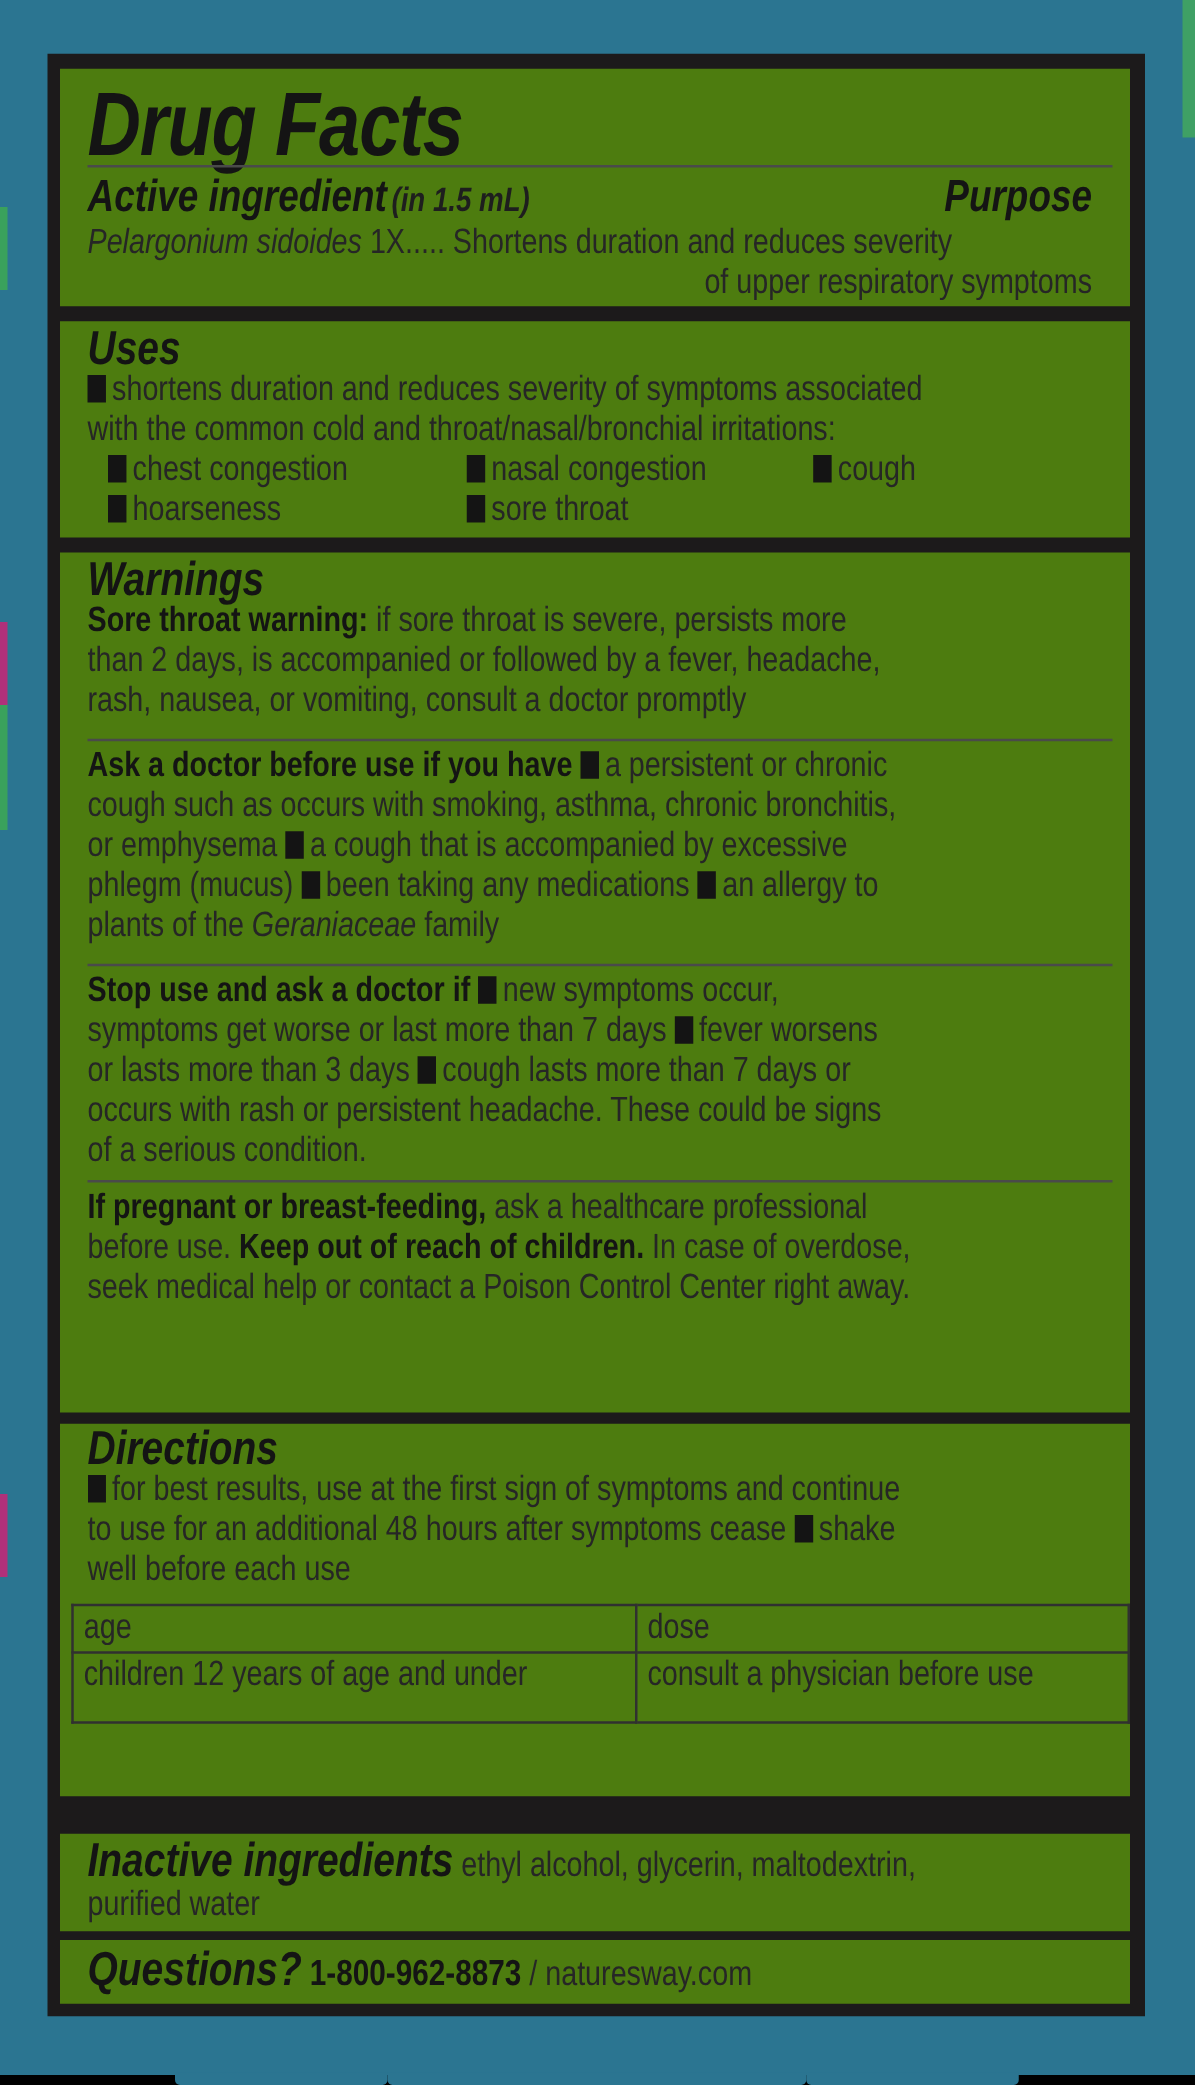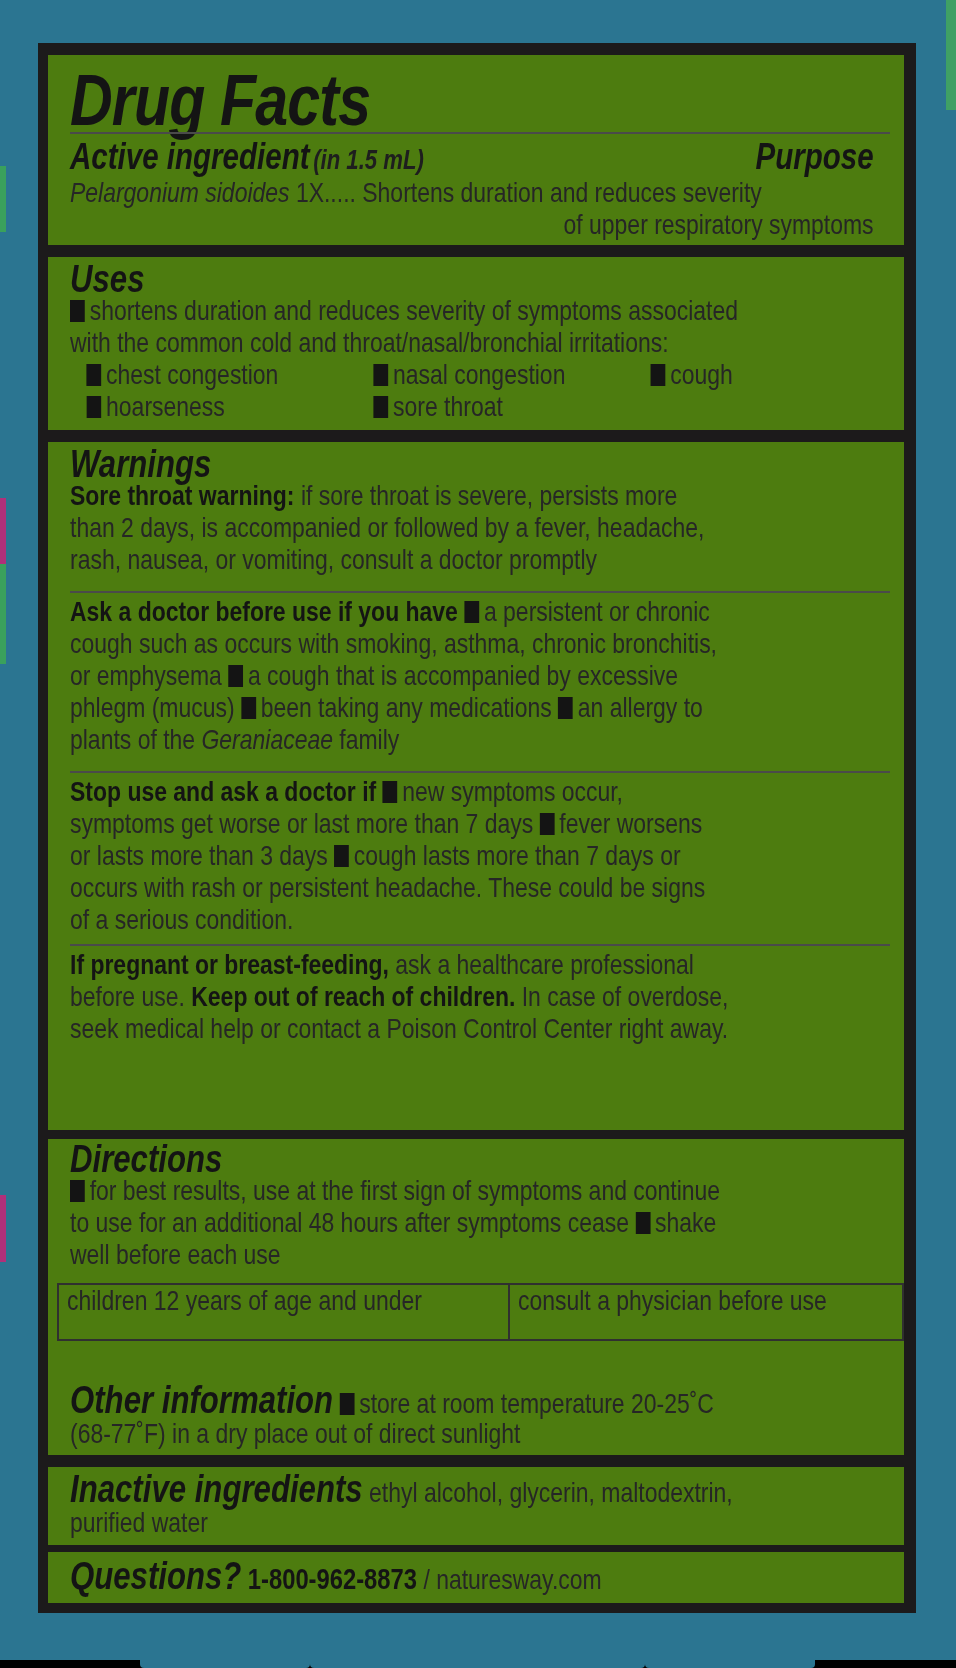--- a/index.html
+++ b/index.html
@@ -102,38 +102,40 @@
 
   <div class="panel" style="top:1056px;height:298px;margin-top:40px;">
     <div class="inner">
       <div class="row h-sec" style="top:0;">Directions</div>
       <div class="row body-txt" style="top:36px;"><span class="sq"></span><span>for best results, use at the first sign of symptoms and continue</span></div>
       <div class="row body-txt" style="top:68px;"><span>to use for an additional 48 hours after symptoms cease</span> <span class="sq"></span><span>shake</span></div>
       <div class="row body-txt" style="top:100px;">well before each use</div>
     </div>
     <table class="dose">
       <tbody>
+          <tr style="height:38px;">
+        <td style="width:420px;">
+              <span class="cell-txt">age</span>
+            </td>
+        <td>
+              <span class="cell-txt">dose</span>
+            </td>
+      </tr>
       <tr style="height:56px;">
         <td>
               <span class="cell-txt">children 12 years of age and under</span>
             </td>
         <td>
               <span class="cell-txt">consult a physician before use</span>
             </td>
       </tr>
     </tbody>
       </table>
   </div>
 
-  <div class="panel" style="top:1335px;height:77px;">
-    <div class="inner">
-      <div class="row body-txt" style="top:6px;"><span class="h-sec" style="line-height:32px;">Other information</span> <span class="sq"></span><span>store at room temperature 20-25˚C</span></div>
-      <div class="row body-txt" style="top:40px;">(68-77˚F) in a dry place out of direct sunlight</div>
-    </div>
-  </div>
 
   <div class="panel" style="top:1424px;height:78px;">
     <div class="inner">
       <div class="row body-txt" style="top:6px;"><span class="h-sec" style="line-height:32px;">Inactive ingredients</span> <span>ethyl alcohol, glycerin, maltodextrin,</span></div>
       <div class="row body-txt" style="top:40px;">purified water</div>
     </div>
   </div>
 
   <div class="panel" style="top:1509px;height:51px;">
     <div class="inner">

